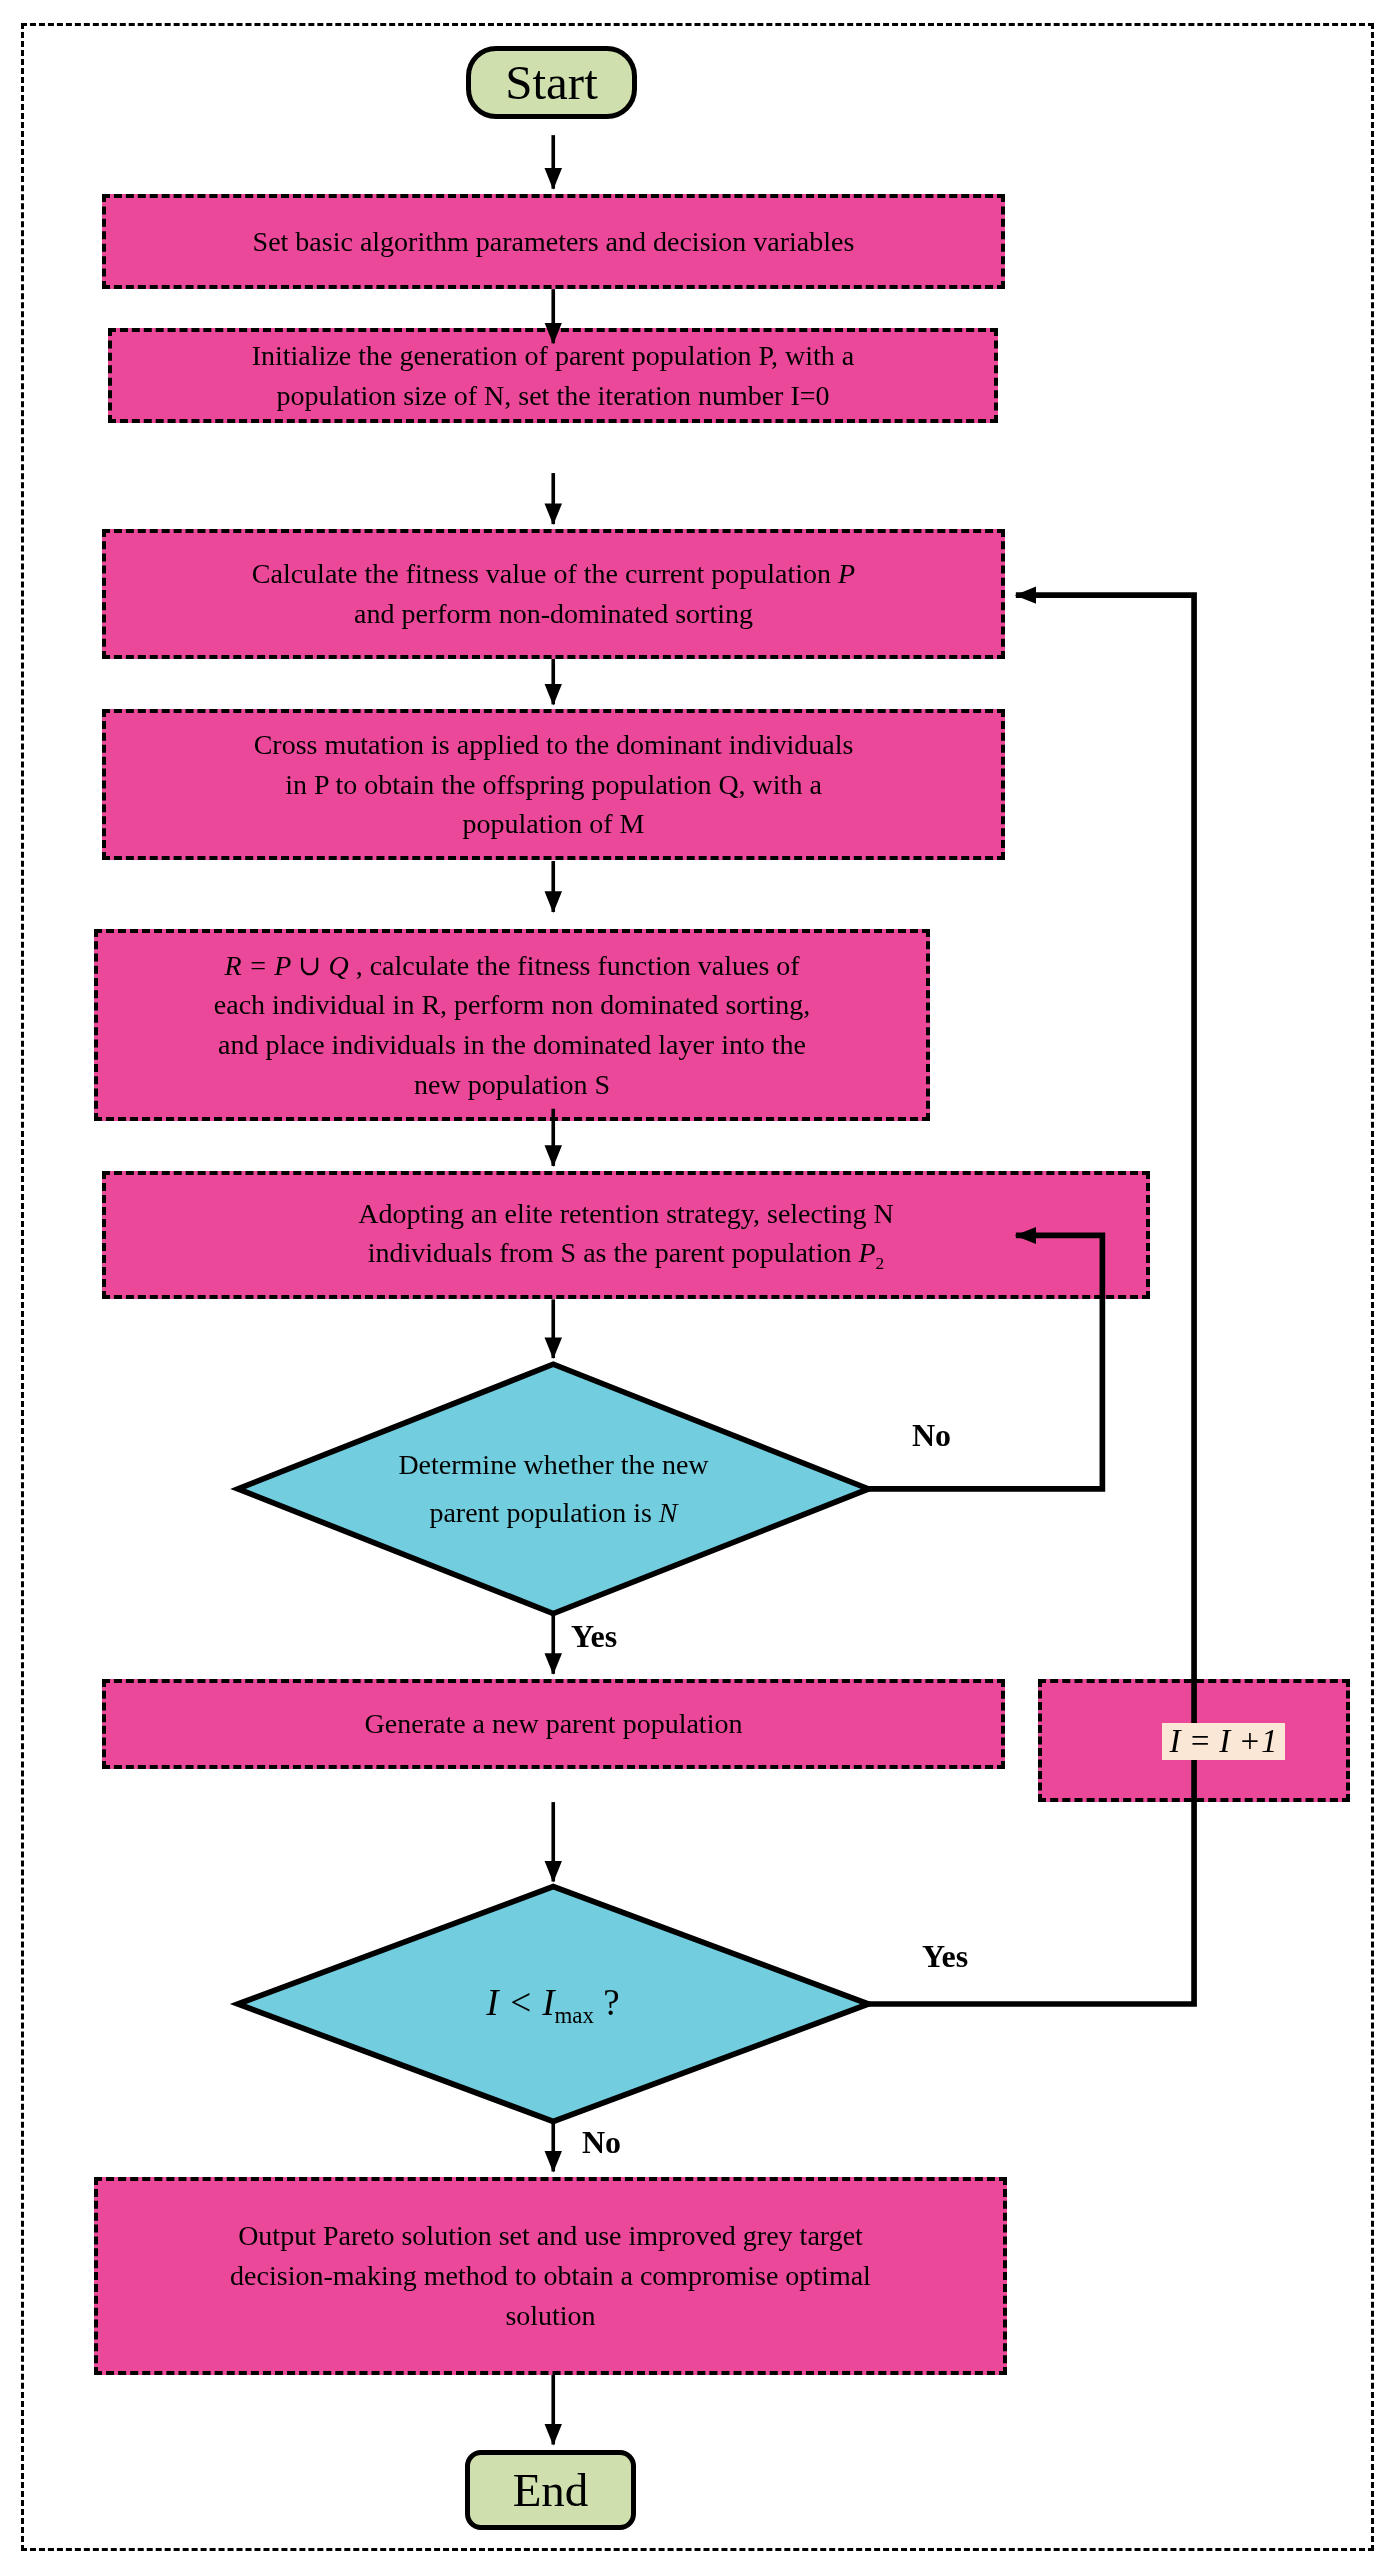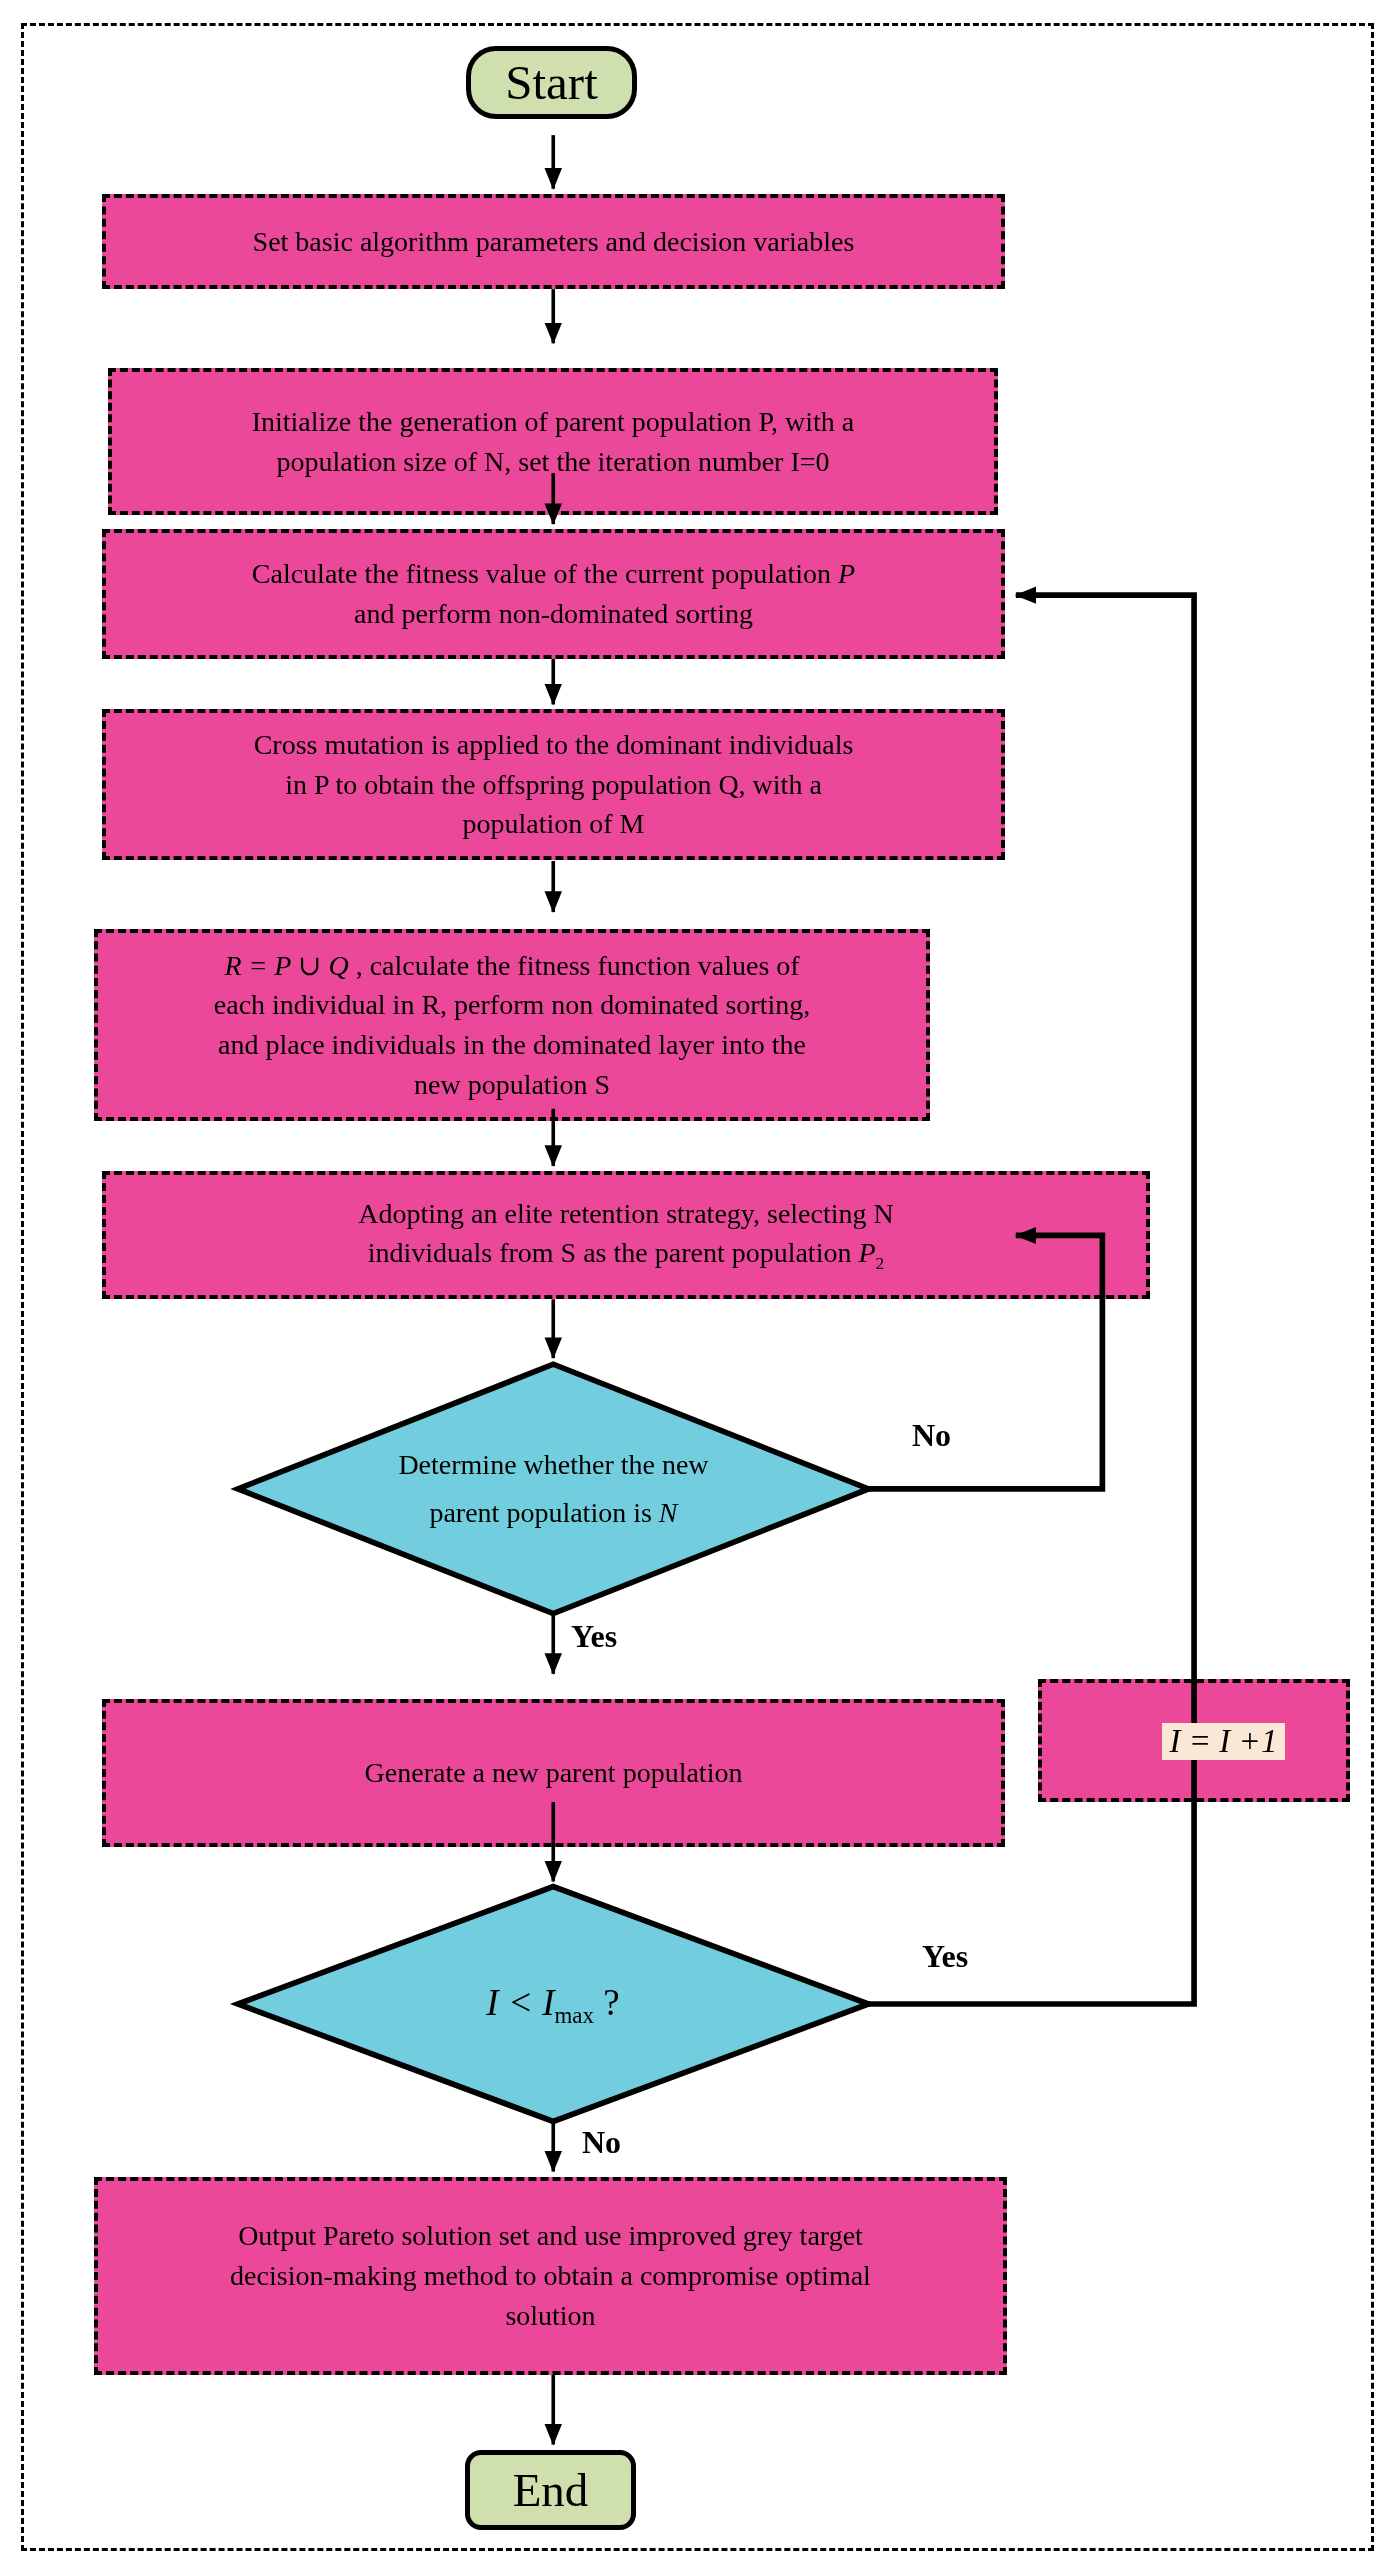--- a/index.html
+++ b/index.html
@@ -75,21 +75,21 @@
     <div class="outer-border"></div>
 
     <div class="terminal" style="left:466px;top:46px;width:171px;height:73px;">
       <span>Start</span>
     </div>
 
     <div class="process" style="left:102px;top:194px;width:903px;height:95px;">
       <span>Set basic algorithm parameters and decision variables</span>
     </div>
 
-    <div class="process" style="left:108px;top:368px;width:890px;height:147px;">
+    <div class="process" style="left:108px;top:328px;width:890px;height:95px;">
       <span>Initialize the generation of parent population P, with a
 population size of N, set the iteration number I=0</span>
     </div>
 
     <div class="process" style="left:102px;top:529px;width:903px;height:130px;">
       <span><span>Calculate the fitness value of the current population </span><span class="math">P</span><span>
 and perform non-dominated sorting</span></span>
     </div>
 
     <div class="process" style="left:102px;top:709px;width:903px;height:151px;">
@@ -108,21 +108,21 @@
     <div class="process" style="left:102px;top:1171px;width:1048px;height:128px;">
       <span><span>Adopting an elite retention strategy, selecting N
 individuals from S  as the parent population </span><span class="math">P</span><span class="sub">2</span></span>
     </div>
 
     <div class="diamond-text" style="left:296px;top:1401px;width:515px;height:175px;">
       <span><span>Determine whether the new
 parent population is </span><span class="math">N</span></span>
     </div>
 
-    <div class="process" style="left:102px;top:1679px;width:903px;height:148px;margin-top:20px;">
+    <div class="process" style="left:102px;top:1679px;width:903px;height:90px;">
       <span>Generate a new parent population</span>
     </div>
 
     <div class="process" style="left:1038px;top:1679px;width:312px;height:123px;"></div>
 
     <div class="diamond-text" style="left:347px;top:1932px;width:412px;height:144px;font-size:37px;">
       <span><span class="math">I &lt; I</span><span class="sub">max</span><span> ?</span></span>
     </div>
 
     <div class="process" style="left:94px;top:2177px;width:913px;height:198px;">

